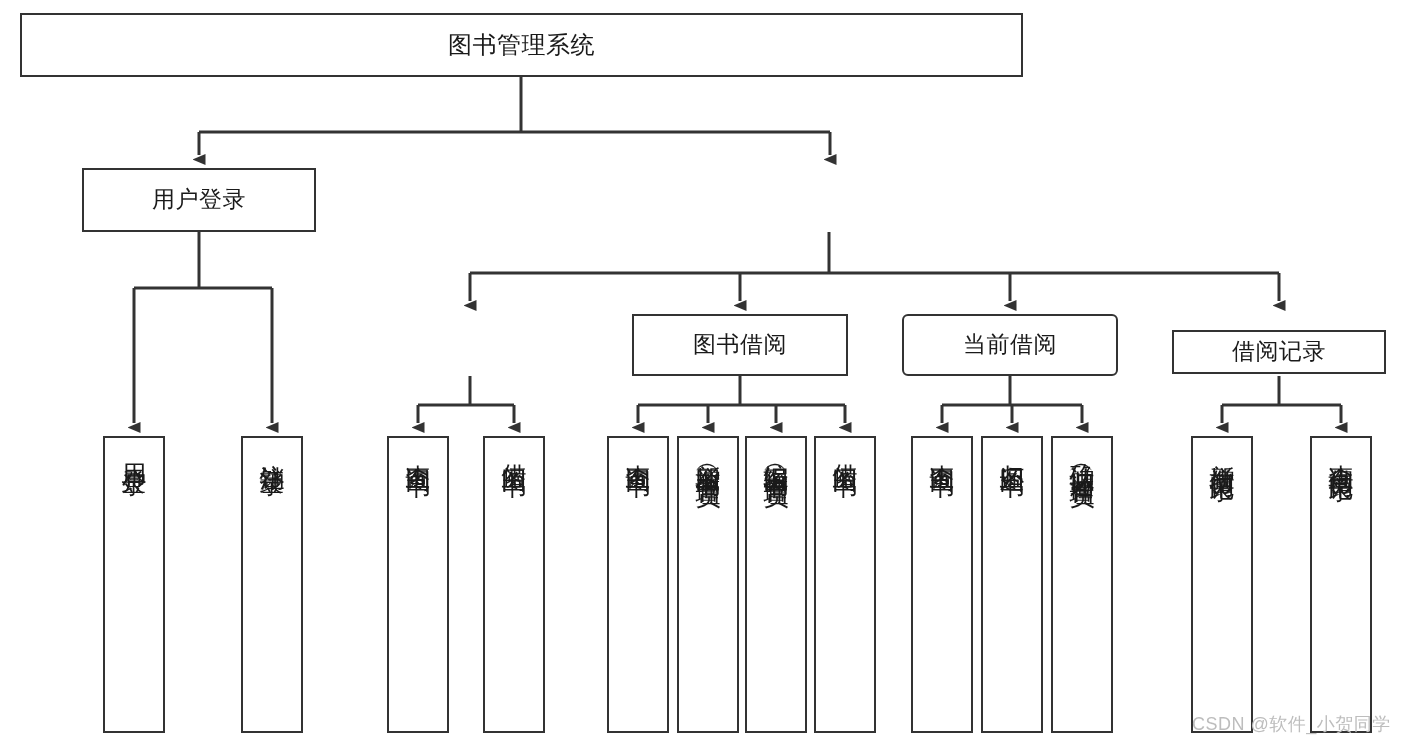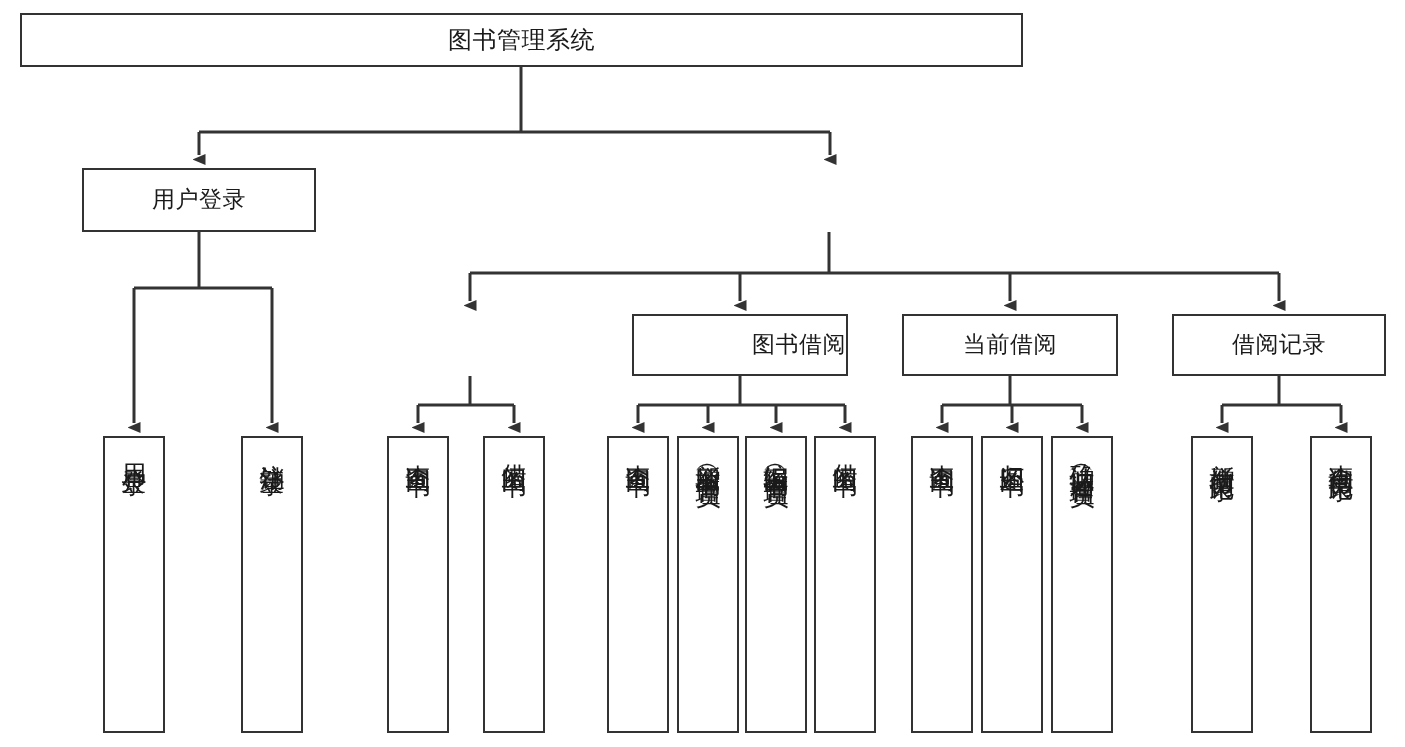--- a/index.html
+++ b/index.html
@@ -114,35 +114,35 @@
       <path d="M1012,405 L1012,423" marker-end="url(#arrow)"></path>
       <path d="M1082,405 L1082,423" marker-end="url(#arrow)"></path>
 
       <path d="M1279,376 L1279,405"></path>
       <path d="M1222,405 L1341,405"></path>
       <path d="M1222,405 L1222,423" marker-end="url(#arrow)"></path>
       <path d="M1341,405 L1341,423" marker-end="url(#arrow)"></path>
     </g>
   </svg>
 
-  <div class="node horiz root" style="left:20px;top:13px;width:1003px;height:54px;justify-content:center;">
+  <div class="node horiz root" style="left:20px;top:13px;width:1003px;height:64px;justify-content:center;">
     <span class="label">图书管理系统</span>
   </div>
 
   <div class="node horiz" style="left:82px;top:168px;width:234px;height:64px;">
     <span class="label">用户登录</span>
   </div>
 
-  <div class="node horiz" style="left:632px;top:314px;width:216px;height:62px;justify-content:flex-end;">
+  <div class="node horiz" style="left:632px;top:314px;width:216px;height:62px;">
     <span class="label">图书借阅</span>
   </div>
-  <div class="node horiz" style="left:902px;top:314px;width:216px;height:62px;">
+  <div class="node horiz" style="left:902px;top:314px;width:216px;height:62px;border-radius:6px;">
     <span class="label">当前借阅</span>
   </div>
-  <div class="node horiz" style="left:1172px;top:314px;width:214px;height:62px;">
+  <div class="node horiz" style="left:1172px;top:330px;width:214px;height:44px;">
     <span class="label">借阅记录</span>
   </div>
 
   <div class="node vert" style="left:103px;top:436px;width:62px;height:297px;">
     <span class="label">用户登录</span>
   </div>
   <div class="node vert" style="left:241px;top:436px;width:62px;height:297px;">
     <span class="label">注销登录</span>
   </div>
   <div class="node vert" style="left:387px;top:436px;width:62px;height:297px;">
@@ -172,14 +172,15 @@
   <div class="node vert" style="left:1051px;top:436px;width:62px;height:297px;">
     <span class="label">确认归还（管理员）</span>
   </div>
   <div class="node vert" style="left:1191px;top:436px;width:62px;height:297px;">
     <span class="label">新增借阅记录</span>
   </div>
   <div class="node vert" style="left:1310px;top:436px;width:62px;height:297px;">
     <span class="label">查询借阅记录</span>
   </div>
 
+  <div id="watermark">CSDN @软件_小贺同学</div>
 
 </div>
 
 </body></html>

